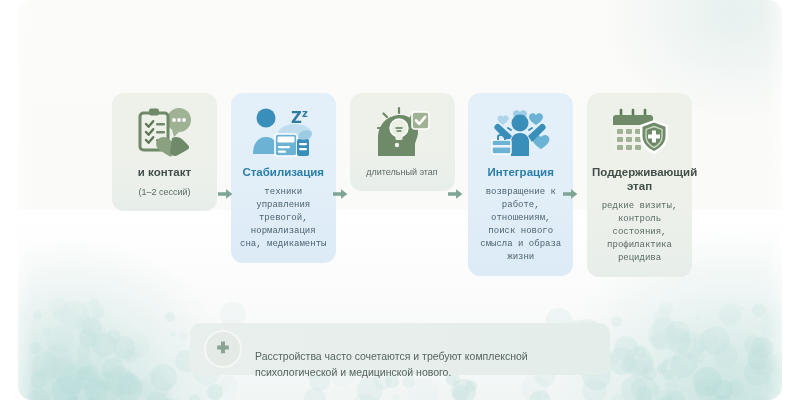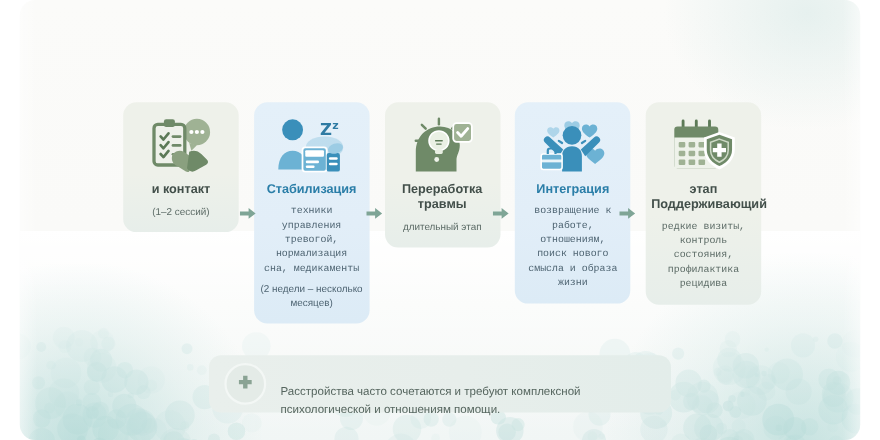--- a/index.html
+++ b/index.html
@@ -432,44 +432,39 @@
         <rect x="46" y="32" width="12" height="17" rx="2" fill="#3a8fba"></rect>
         <rect x="48" y="36" width="8" height="2.2" rx="1.1" fill="#fff"></rect>
         <rect x="48" y="41" width="8" height="2.2" rx="1.1" fill="#fff"></rect>
         <ellipse cx="54" cy="28" rx="7" ry="4.5" fill="#9ccce4" transform="rotate(-18 54 28)"></ellipse>
       </svg>
         </div>
         <div class="card-title">
           <div>Стабилизация</div>
         </div>
         <div class="card-desc">техники управления тревогой, нормализация сна, медикаменты</div>
-        <div class="card-extra">(2 недели – несколько месяцев)</div>
       </div>
       <div class="card green">
         <div class="card-icon">
           <svg width="60" height="52" viewBox="0 0 60 52" aria-hidden="true">
         <path d="M6 50 V32 C6 18 16 9 28 9 c11 0 18 8 18 17 0 6-3 9-3 13 v11z" fill="#6f8a68"></path>
         <path d="M14 50 v-9 c0-4-3-6-3-10 0-8 7-13 14-13" fill="none" stroke="#fff" stroke-width="0"></path>
         <circle cx="27" cy="22" r="9" fill="#eaf0e4" stroke="#fff" stroke-width="1.4"></circle>
         <rect x="23.5" y="30" width="7" height="4" rx="1.3" fill="#e8eee2"></rect>
         <path d="M24 22 h6 M25 25 h4" stroke="#5c7a57" stroke-width="1.3" stroke-linecap="round"></path>
         <g stroke="#6f8a68" stroke-width="2.2" stroke-linecap="round">
           <path d="M27 7 v-5"></path>
               <path d="M15 11 l-3.5-3.5"></path>
               <path d="M39 11 l3.5-3.5"></path>
               <path d="M11 22 h-5"></path>
         </g>
         <circle cx="25" cy="39" r="2.2" fill="#eef2ea"></circle>
         <rect x="40" y="6" width="17" height="17" rx="3" fill="#9fb294" stroke="#fff" stroke-width="1.6"></rect>
         <path d="M44 14.5 l3.2 3.4 6-7" fill="none" stroke="#fff" stroke-width="2.6" stroke-linecap="round" stroke-linejoin="round"></path>
       </svg>
-        </div>
-        <div class="card-title">
-          <div>Переработка</div>
-          <div>травмы</div>
         </div>
         <div class="card-extra">длительный этап</div>
       </div>
       <div class="card blue">
         <div class="card-icon">
           <svg width="64" height="52" viewBox="0 0 64 52" aria-hidden="true">
         <path d="M31 6 c2-3 7-2 7 2 0 3-4 6-7 8 -3-2-7-5-7-8 0-4 5-5 7-2z" fill="#9ccce4"></path>
         <path d="M47 9 c2-3 7-2 7 2 0 3-4 6-7 8 -3-2-7-5-7-8 0-4 5-5 7-2z" fill="#6cb2d4"></path>
         <path d="M14 11 c1.6-2.4 5.6-1.6 5.6 1.6 0 2.4-3.2 4.8-5.6 6.4 -2.4-1.6-5.6-4-5.6-6.4 0-3.2 4-4 5.6-1.6z" fill="#9ccce4" opacity="0.75"></path>
         <path d="M52 31 c2.4-3.6 8.4-2.4 8.4 2.4 0 3.6-4.8 7.2-8.4 9.6 -3.6-2.4-8.4-6-8.4-9.6 0-4.8 6-6 8.4-2.4z" fill="#6cb2d4"></path>
@@ -514,36 +509,36 @@
               <rect x="17" y="38" width="6" height="5" rx="1"></rect>
           <rect x="26" y="38" width="6" height="5" rx="1"></rect>
         </g>
         <path d="M45 13 l14 5 v11 c0 9-7 15-14 18 -7-3-14-9-14-18 V18z" fill="#fff"></path>
         <path d="M45 15.5 l11.5 4.2 v9.4 c0 7.4-5.8 12.4-11.5 14.9 -5.7-2.5-11.5-7.5-11.5-14.9 V19.7z" fill="#6f8a68"></path>
         <path d="M45 19.5 l8 2.9 v7.1 c0 5.4-4.2 9.1-8 11 -3.8-1.9-8-5.6-8-11 V22.4z" fill="none" stroke="#cdd9c6" stroke-width="1.4"></path>
         <path d="M43 23.5h4v4h4v4h-4v4h-4v-4h-4v-4h4z" fill="#fff"></path>
       </svg>
         </div>
         <div class="card-title">
+          <div>Поддерживающий</div>
           <div>этап</div>
-          <div>Поддерживающий</div>
         </div>
         <div class="card-desc">редкие визиты, контроль состояния, профилактика рецидива</div>
       </div>
     </div>
 
   <div class="banner">
     <div class="banner-icon">
       <svg width="18" height="18" viewBox="0 0 18 18" aria-hidden="true">
         <path d="M7 1.6h4v3.8h3.8v4H11v3.8H7V9.4H3.2v-4H7z" fill="#8aa394"></path>
       </svg>
     </div>
     <div class="banner-text">
       <div>Расстройства часто сочетаются и требуют комплексной</div>
-      <div>психологической и отношениям помощи.</div>
+      <div>психологической и медицинской нового.</div>
     </div>
   </div>
 
 <div class="arrow" style="left: 218px;">
       <svg width="15" height="12" viewBox="0 0 15 12" aria-hidden="true">
         <path d="M0 4.2 h8 V1.2 L14.4 6 8 10.8 V7.8 H0z" fill="#7fa596"></path>
       </svg>
     </div>
     <div class="arrow" style="left: 333px;">
       <svg width="15" height="12" viewBox="0 0 15 12" aria-hidden="true">

